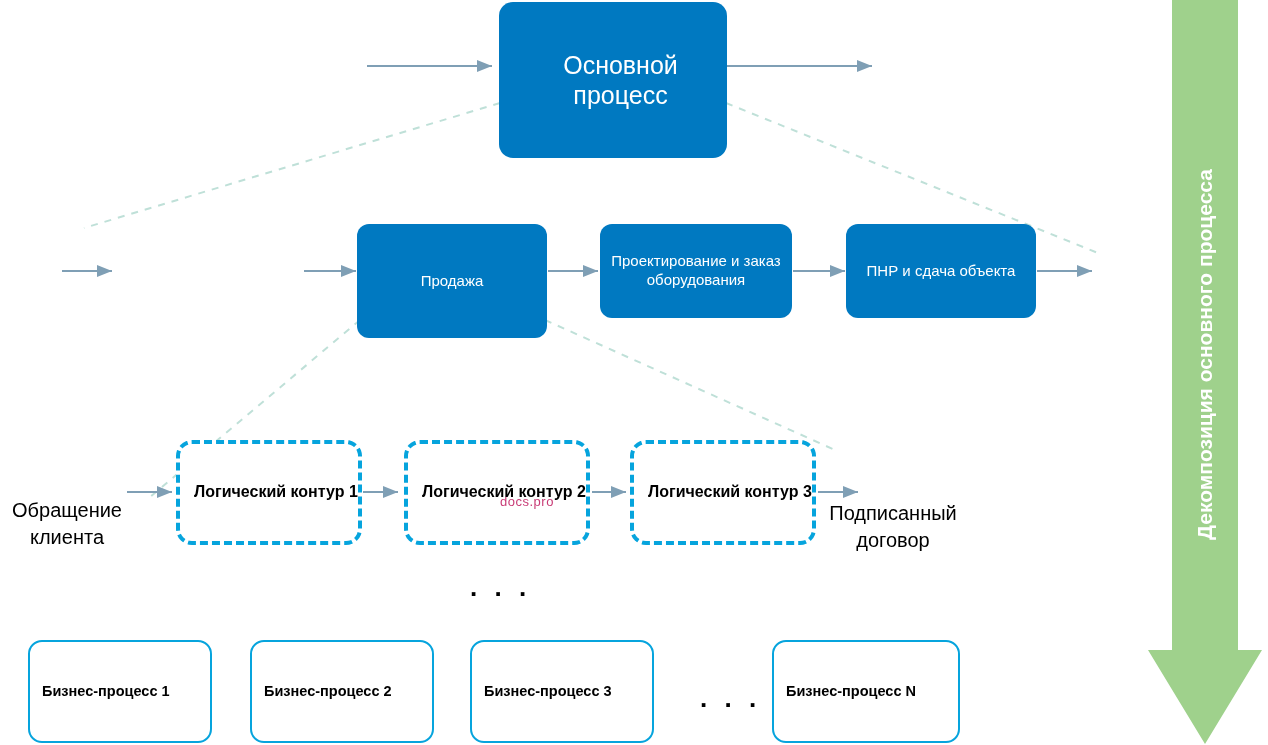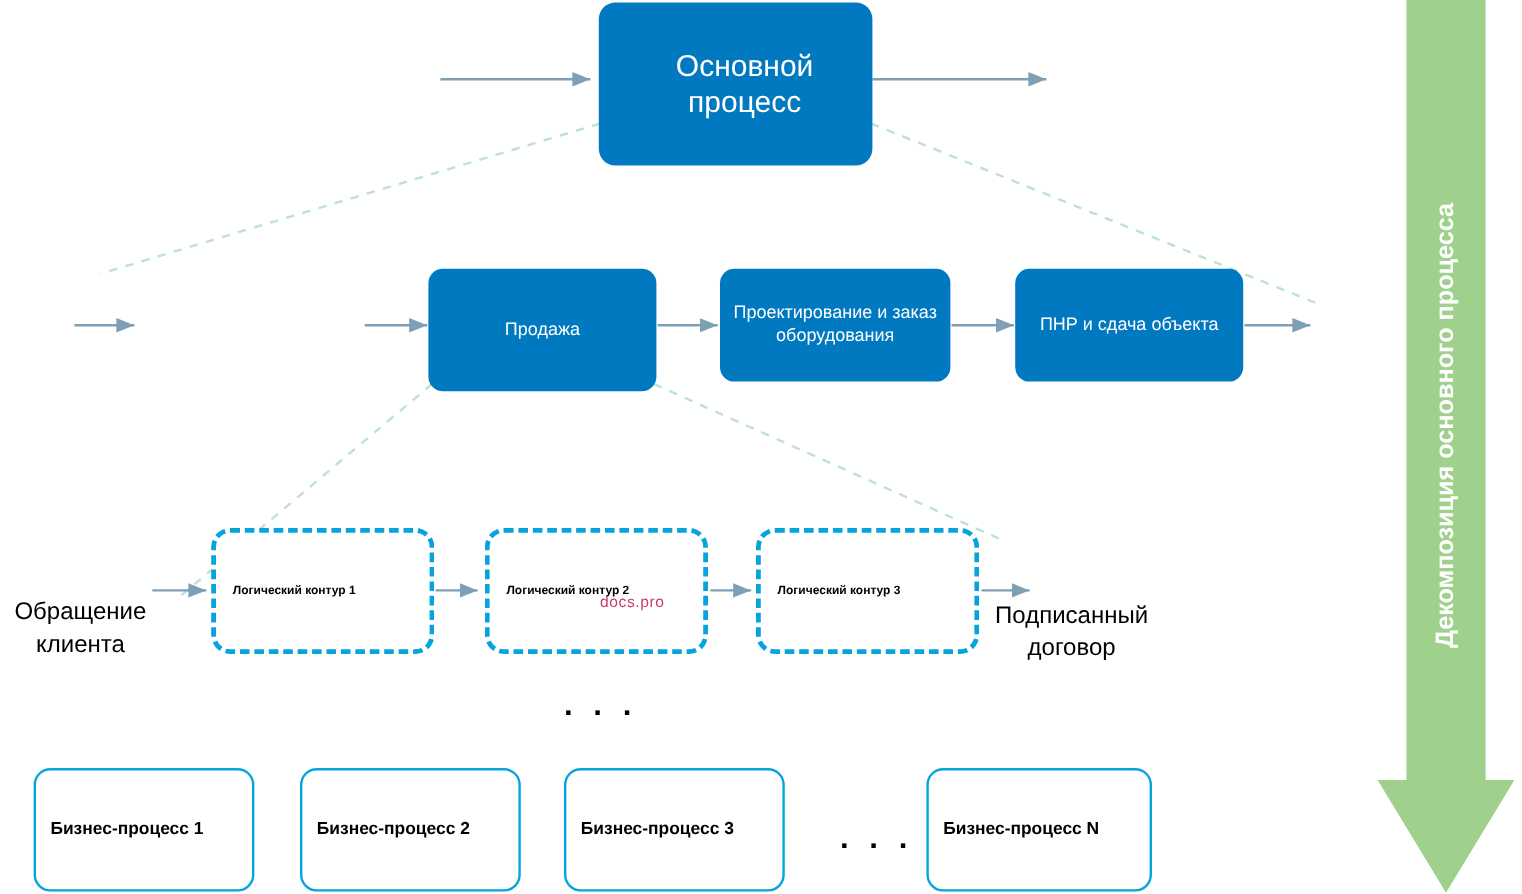--- a/index.html
+++ b/index.html
@@ -50,21 +50,21 @@
     font-size: 15px;
     line-height: 1.25;
     padding: 4px 8px;
   }
   
   .box-contour {
     background: #ffffff;
     color: #000000;
     border: 4px dashed #06a4dd;
     border-radius: 16px;
-    font-size: 10px;
+    font-size: 16px;
     font-weight: bold;
     line-height: 1.3;
     justify-content: flex-start;
     padding-left: 14px;
     text-align: left;
   }
   
   .box-bp {
     background: #ffffff;
     color: #000000;
@@ -141,26 +141,26 @@
     <line x1="545" y1="320" x2="835" y2="450" stroke="#bfe0d8" stroke-width="2" stroke-dasharray="7,7"></line>
 
     <line x1="127" y1="492" x2="172" y2="492" stroke="#7f9fb5" stroke-width="2" marker-end="url(#arrowGray)"></line>
     <line x1="363" y1="492" x2="398" y2="492" stroke="#7f9fb5" stroke-width="2" marker-end="url(#arrowGray)"></line>
     <line x1="592" y1="492" x2="626" y2="492" stroke="#7f9fb5" stroke-width="2" marker-end="url(#arrowGray)"></line>
     <line x1="818" y1="492" x2="858" y2="492" stroke="#7f9fb5" stroke-width="2" marker-end="url(#arrowGray)"></line>
 
     <path d="M1172,0 L1238,0 L1238,650 L1262,650 L1205,744 L1148,650 L1172,650 Z" fill="#9fd18c"></path>
   </svg>
 
-  <div class="node box-main" style="left:499px; top:2px; width:228px; height:136px;padding-left:25px;">
+  <div class="node box-main" style="left:499px; top:2px; width:228px; height:156px;padding-left:25px;">
     <span>Основной процесс</span>
   </div>
 
 
-  <div class="node box-lvl2" style="left:357px; top:224px; width:190px; height:102px;">
+  <div class="node box-lvl2" style="left:357px; top:224px; width:190px; height:114px;">
     <span>Продажа</span>
   </div>
 
   <div class="node box-lvl2" style="left:600px; top:224px; width:192px; height:94px;">
     <span>Проектирование и заказ оборудования</span>
   </div>
 
   <div class="node box-lvl2" style="left:846px; top:224px; width:190px; height:94px;">
     <span>ПНР и сдача объекта</span>
   </div>

